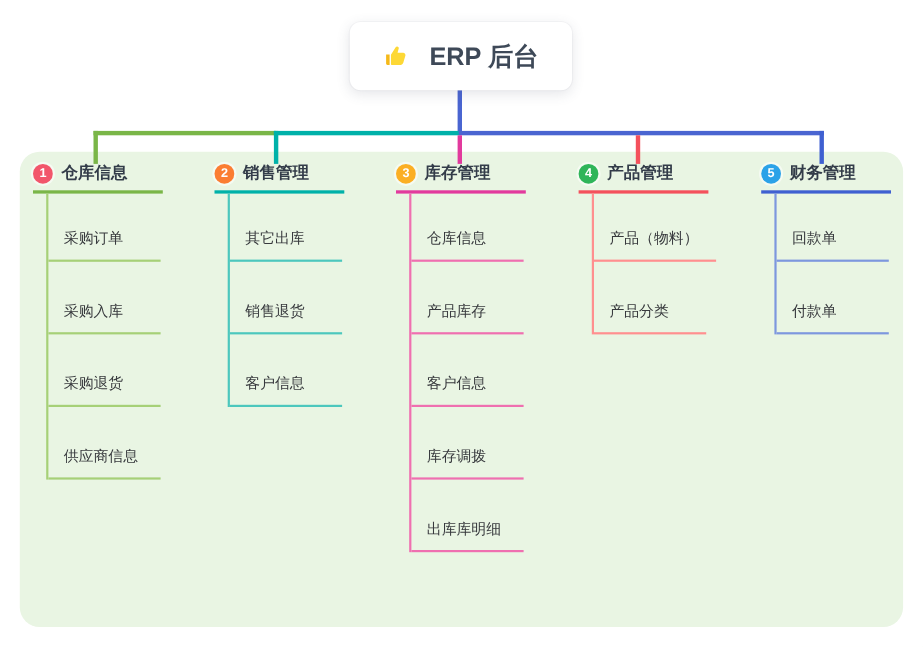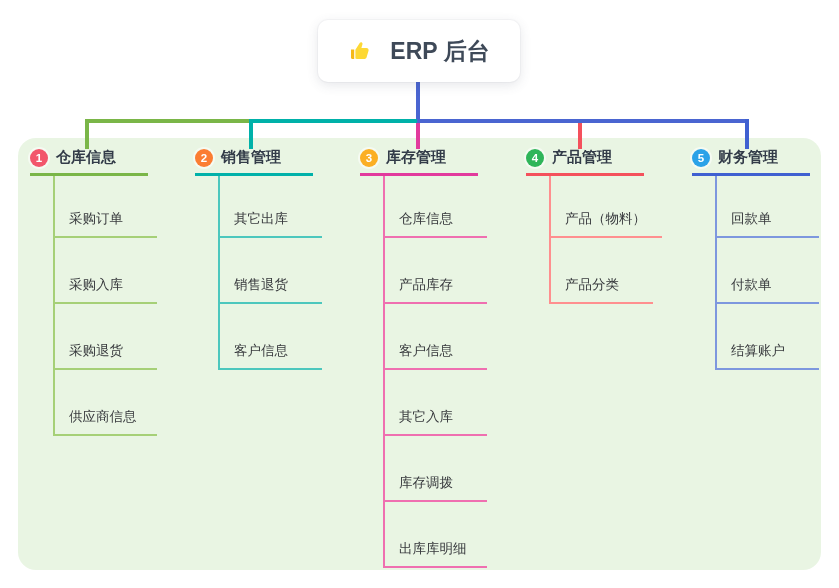--- a/index.html
+++ b/index.html
@@ -37,21 +37,21 @@
     width:118px;display:flex;align-items:center;gap:8px;
     padding-bottom:6px;border-bottom:3px solid var(--line);
     font-size:15px;font-weight:600;color:#333c49;cursor:default;
   }
   .badge{
     flex:0 0 auto;width:18px;height:18px;border-radius:50%;
     background:var(--badge);color:#fff;font-size:11.5px;font-weight:700;
     display:flex;align-items:center;justify-content:center;
     box-shadow:0 0 0 2px rgba(255,255,255,.55);
   }
-  .children{margin-left:23px;border-left:2px solid var(--child);}
+  .children{margin-left:12px;border-left:2px solid var(--child);font-family:Liberation Mono, monospace;}
   .child{
     height:55px;width:max-content;min-width:72px;
     display:flex;align-items:flex-end;
     padding:0 16px 9px 14px;
     border-bottom:2px solid var(--child);
     font-size:13.5px;color:#37393d;line-height:17px;white-space:nowrap;
   }
   .child:first-child{height:51px;}
 </style>
 </head>
@@ -108,21 +108,20 @@
 
   <div class="branch" style="left: 360px; --line: #e23a9d; --child: #ef6fb0; --badge: #fbaf24;">
     <div class="branch-header">
       <span class="badge">3</span>
       <span>库存管理</span>
     </div>
     <div class="children">
       <div class="child">仓库信息</div>
       <div class="child">产品库存</div>
       <div class="child">客户信息</div>
-      <div class="child">其它入库</div>
       <div class="child">库存调拨</div>
       <div class="child">出库库明细</div>
     </div>
   </div>
 
   <div class="branch" style="left: 526px; --line: #f4515c; --child: #ff8f8f; --badge: #2fb559;">
     <div class="branch-header">
       <span class="badge">4</span>
       <span>产品管理</span>
     </div>
@@ -133,17 +132,16 @@
   </div>
 
   <div class="branch" style="left: 692px; --line: #3f60d1; --child: #7d97de; --badge: #2ba2e8;">
     <div class="branch-header">
       <span class="badge">5</span>
       <span>财务管理</span>
     </div>
     <div class="children">
       <div class="child">回款单</div>
       <div class="child">付款单</div>
-      <div class="child">结算账户</div>
     </div>
   </div>
 
 </div>
 
 </body></html>

